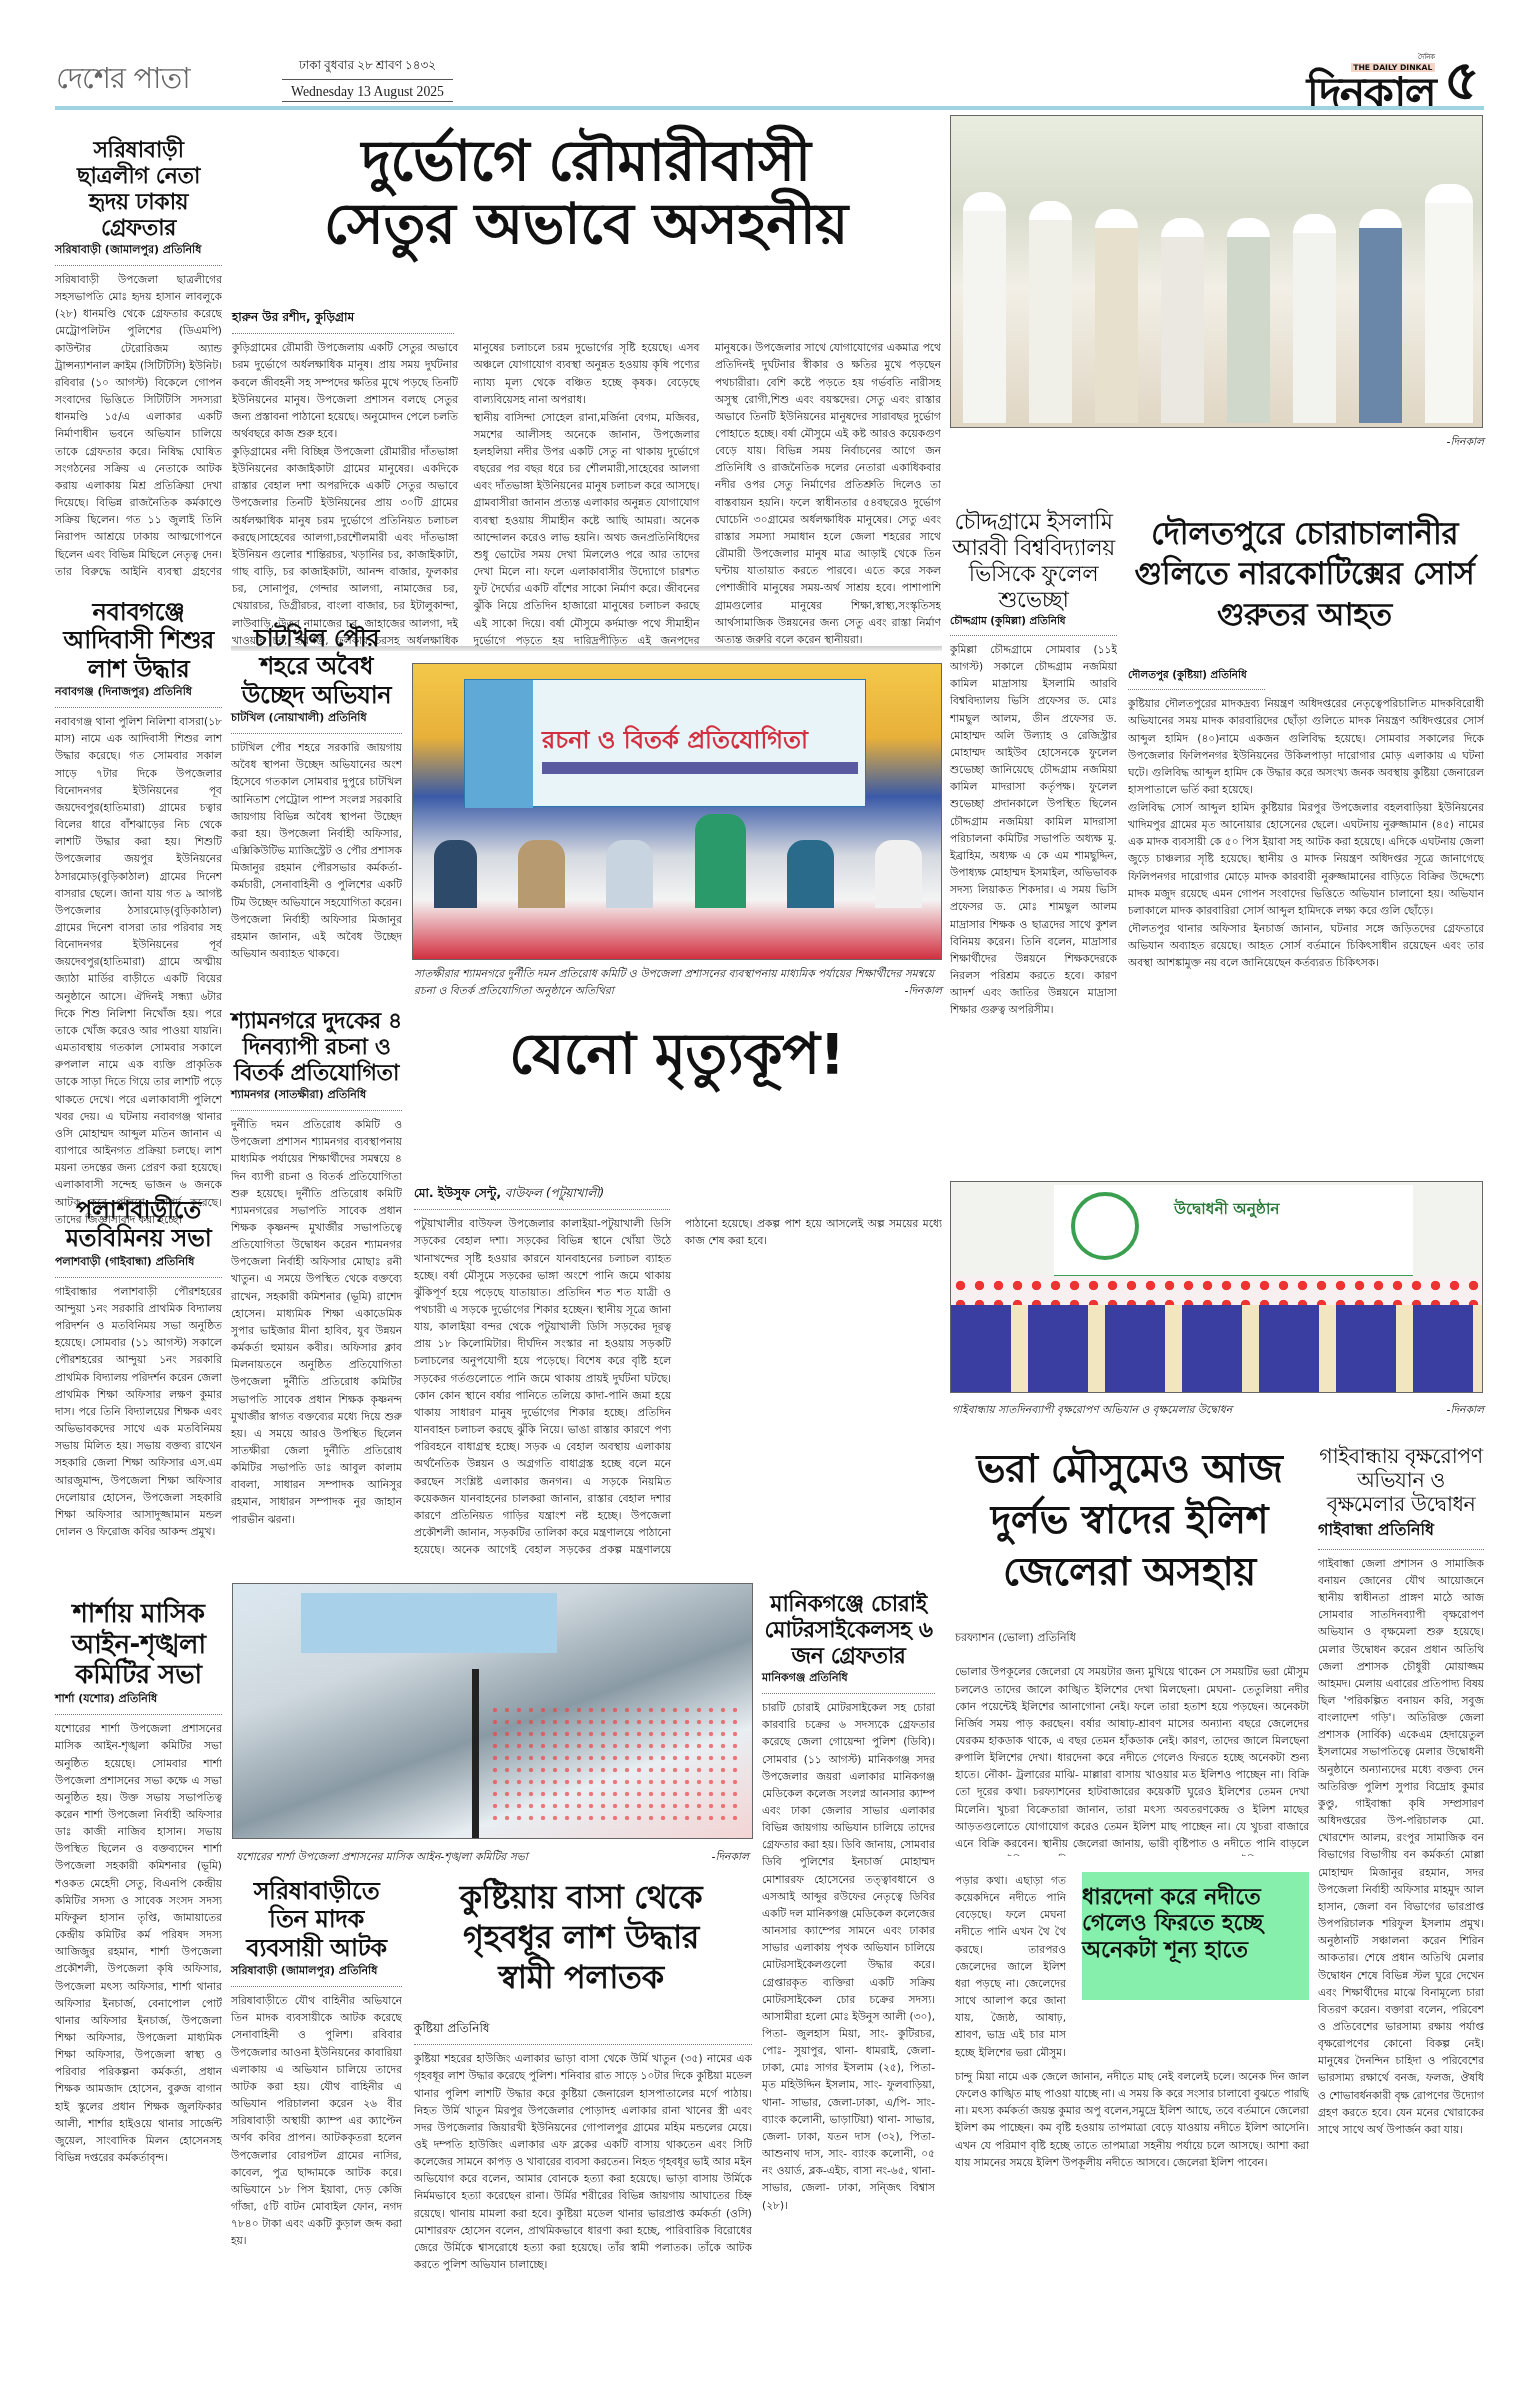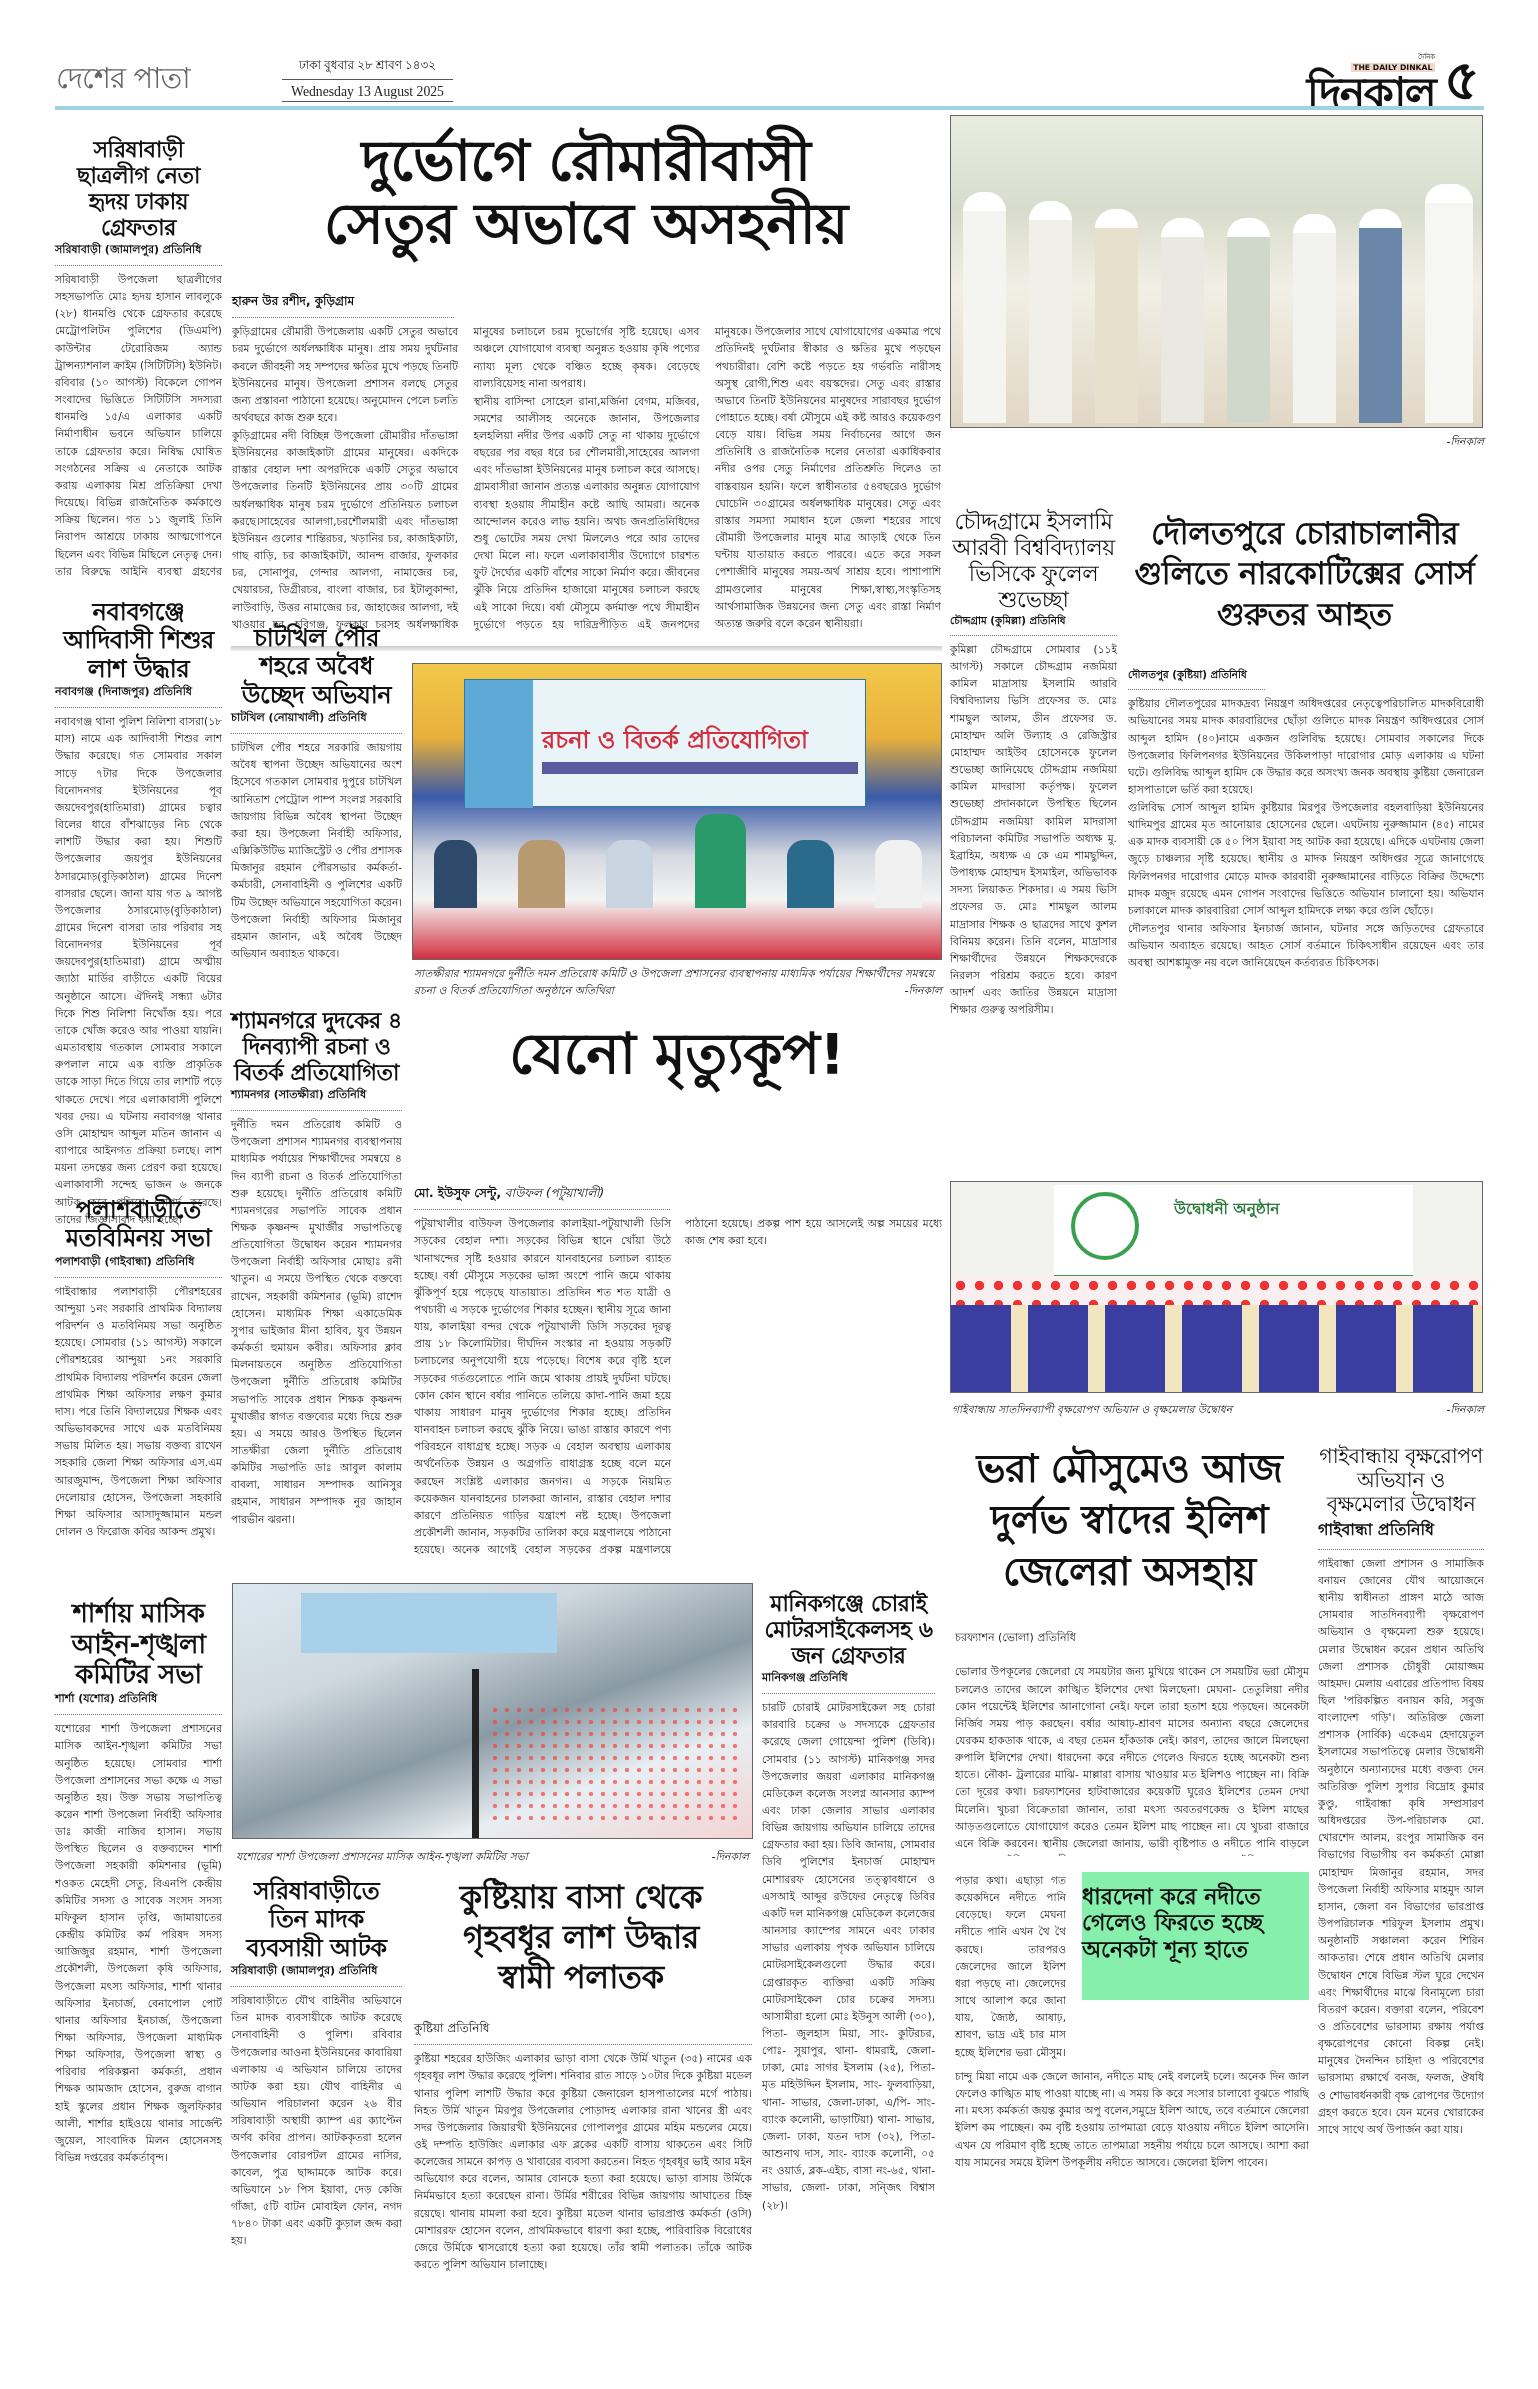--- a/index.html
+++ b/index.html
@@ -70,21 +70,21 @@
 <div class="abs" style="left:55px;top:1598px;width:167px;">
   <div class="hl" style="font-size:26px;">শার্শায় মাসিক আইন-শৃঙ্খলা কমিটির সভা</div>
   <div class="byline" style="font-size:11px;">শার্শা (যশোর) প্রতিনিধি</div>
   <div class="body" style="height:530px;overflow:hidden;">যশোরের শার্শা উপজেলা প্রশাসনের মাসিক আইন-শৃঙ্খলা কমিটির সভা অনুষ্ঠিত হয়েছে। সোমবার শার্শা উপজেলা প্রশাসনের সভা কক্ষে এ সভা অনুষ্ঠিত হয়। উক্ত সভায় সভাপতিত্ব করেন শার্শা উপজেলা নির্বাহী অফিসার ডাঃ কাজী নাজিব হাসান। সভায় উপস্থিত ছিলেন ও বক্তব্যদেন শার্শা উপজেলা সহকারী কমিশনার (ভূমি) শওকত মেহেদী সেতু, বিএনপি কেন্দ্রীয় কমিটির সদস্য ও সাবেক সংসদ সদস্য মফিকুল হাসান তৃপ্তি, জামায়াতের কেন্দ্রীয় কমিটির কর্ম পরিষদ সদস্য আজিজুর রহমান, শার্শা উপজেলা প্রকৌশলী, উপজেলা কৃষি অফিসার, উপজেলা মৎস্য অফিসার, শার্শা থানার অফিসার ইনচার্জ, বেনাপোল পোর্ট থানার অফিসার ইনচার্জ, উপজেলা শিক্ষা অফিসার, উপজেলা মাধ্যমিক শিক্ষা অফিসার, উপজেলা স্বাস্থ্য ও পরিবার পরিকল্পনা কর্মকর্তা, প্রধান শিক্ষক আমজাদ হোসেন, বুরুজ বাগান হাই স্কুলের প্রধান শিক্ষক জুলফিকার আলী, শার্শার হাইওয়ে থানার সার্জেন্ট জুয়েল, সাংবাদিক মিলন হোসেনসহ বিভিন্ন দপ্তরের কর্মকর্তাবৃন্দ।</div>
 </div>
 
 <div class="abs hl" style="left:229px;top:130px;width:714px;font-size:56px;line-height:1.12;">
   <div>দুর্ভোগে রৌমারীবাসী</div>
   <div>সেতুর অভাবে অসহনীয়</div>
 </div>
-<div class="abs" style="left:232px;top:292px;width:709px;">
+<div class="abs" style="left:232px;top:308px;width:709px;">
   <div class="byline" style="width:222px;">হারুন উর রশীদ, কুড়িগ্রাম</div>
   <div class="body cols3" style="height:325px;overflow:hidden;column-fill:auto;">
     <p>কুড়িগ্রামের রৌমারী উপজেলায় একটি সেতুর অভাবে চরম দুর্ভোগে অর্ধলক্ষাধিক মানুষ। প্রায় সময় দুর্ঘটনার কবলে জীবহনী সহ সম্পদের ক্ষতির মুখে পড়ছে তিনটি ইউনিয়নের মানুষ। উপজেলা প্রশাসন বলছে সেতুর জন্য প্রস্তাবনা পাঠানো হয়েছে। অনুমোদন পেলে চলতি অর্থবছরে কাজ শুরু হবে।</p>
     <p>কুড়িগ্রামের নদী বিচ্ছিন্ন উপজেলা রৌমারীর দাঁতভাঙ্গা ইউনিয়নের কাজাইকাটা গ্রামের মানুষের। একদিকে রাস্তার বেহাল দশা অপরদিকে একটি সেতুর অভাবে উপজেলার তিনটি ইউনিয়নের প্রায় ৩০টি গ্রামের অর্ধলক্ষাধিক মানুষ চরম দুর্ভোগে প্রতিনিয়ত চলাচল করছে।সাহেবের আলগা,চরশৌলমারী এবং দাঁতভাঙ্গা ইউনিয়ন গুলোর শান্তিরচর, খড়ানির চর, কাজাইকাটা, গাছ বাড়ি, চর কাজাইকাটা, আনন্দ বাজার, ফুলকার চর, সোনাপুর, গেন্দার আলগা, নামাজের চর, খেয়ারচর, ডিগ্রীরচর, বাংলা বাজার, চর ইটালুকান্দা, লাউবাড়ি, উত্তর নামাজের চর, জাহাজের আলগা, দই খাওয়ার চর, হবিগঞ্জ, ফুলকার চরসহ অর্ধলক্ষাধিক মানুষের চলাচলে চরম দুভোর্গের সৃষ্টি হয়েছে। এসব অঞ্চলে যোগাযোগ ব্যবস্থা অনুন্নত হওয়ায় কৃষি পণ্যের ন্যায্য মূল্য থেকে বঞ্চিত হচ্ছে কৃষক। বেড়েছে বাল্যবিয়েসহ নানা অপরাধ।</p>
     <p>স্থানীয় বাসিন্দা সোহেল রানা,মর্জিনা বেগম, মজিবর, সমশের আলীসহ অনেকে জানান, উপজেলার হলহলিয়া নদীর উপর একটি সেতু না থাকায় দুর্ভোগে বছরের পর বছর ধরে চর শৌলমারী,সাহেবের আলগা এবং দাঁতভাঙ্গা ইউনিয়নের মানুষ চলাচল করে আসছে। গ্রামবাসীরা জানান প্রত্যন্ত এলাকার অনুন্নত যোগাযোগ ব্যবস্থা হওয়ায় সীমাহীন কষ্টে আছি আমরা। অনেক আন্দোলন করেও লাভ হয়নি। অথচ জনপ্রতিনিধিদের শুধু ভোটের সময় দেখা মিললেও পরে আর তাদের দেখা মিলে না। ফলে এলাকাবাসীর উদ্যোগে চারশত ফুট দৈর্ঘ্যের একটি বাঁশের সাকো নির্মাণ করে। জীবনের ঝুঁকি নিয়ে প্রতিদিন হাজারো মানুষের চলাচল করছে এই সাকো দিয়ে। বর্ষা মৌসুমে কর্দমাক্ত পথে সীমাহীন দুর্ভোগে পড়তে হয় দারিদ্রপীড়িত এই জনপদের মানুষকে। উপজেলার সাথে যোগাযোগের একমাত্র পথে প্রতিদিনই দুর্ঘটনার স্বীকার ও ক্ষতির মুখে পড়ছেন পথচারীরা। বেশি কষ্টে পড়তে হয় গর্ভবতি নারীসহ অসুস্থ রোগী,শিশু এবং বয়স্কদের। সেতু এবং রাস্তার অভাবে তিনটি ইউনিয়নের মানুষদের সারাবছর দুর্ভোগ পোহাতে হচ্ছে। বর্ষা মৌসুমে এই কষ্ট আরও কয়েকগুণ বেড়ে যায়। বিভিন্ন সময় নির্বাচনের আগে জন প্রতিনিধি ও রাজনৈতিক দলের নেতারা একাধিকবার নদীর ওপর সেতু নির্মাণের প্রতিশ্রুতি দিলেও তা বাস্তবায়ন হয়নি। ফলে স্বাধীনতার ৫৪বছরেও দুর্ভোগ ঘোচেনি ৩০গ্রামের অর্ধলক্ষাধিক মানুষের। সেতু এবং রাস্তার সমস্যা সমাধান হলে জেলা শহরের সাথে রৌমারী উপজেলার মানুষ মাত্র আড়াই থেকে তিন ঘন্টায় যাতায়াত করতে পারবে। এতে করে সকল পেশাজীবি মানুষের সময়-অর্থ সাশ্রয় হবে। পাশাপাশি গ্রামগুলোর মানুষের শিক্ষা,স্বাস্থ্য,সংস্কৃতিসহ আর্থসামাজিক উন্নয়নের জন্য সেতু এবং রাস্তা নির্মাণ অত্যন্ত জরুরি বলে করেন স্থানীয়রা।</p>
 
   </div>
 </div>
 <div class="abs divider-h" style="left:231px;top:646px;width:711px;"></div>
 

